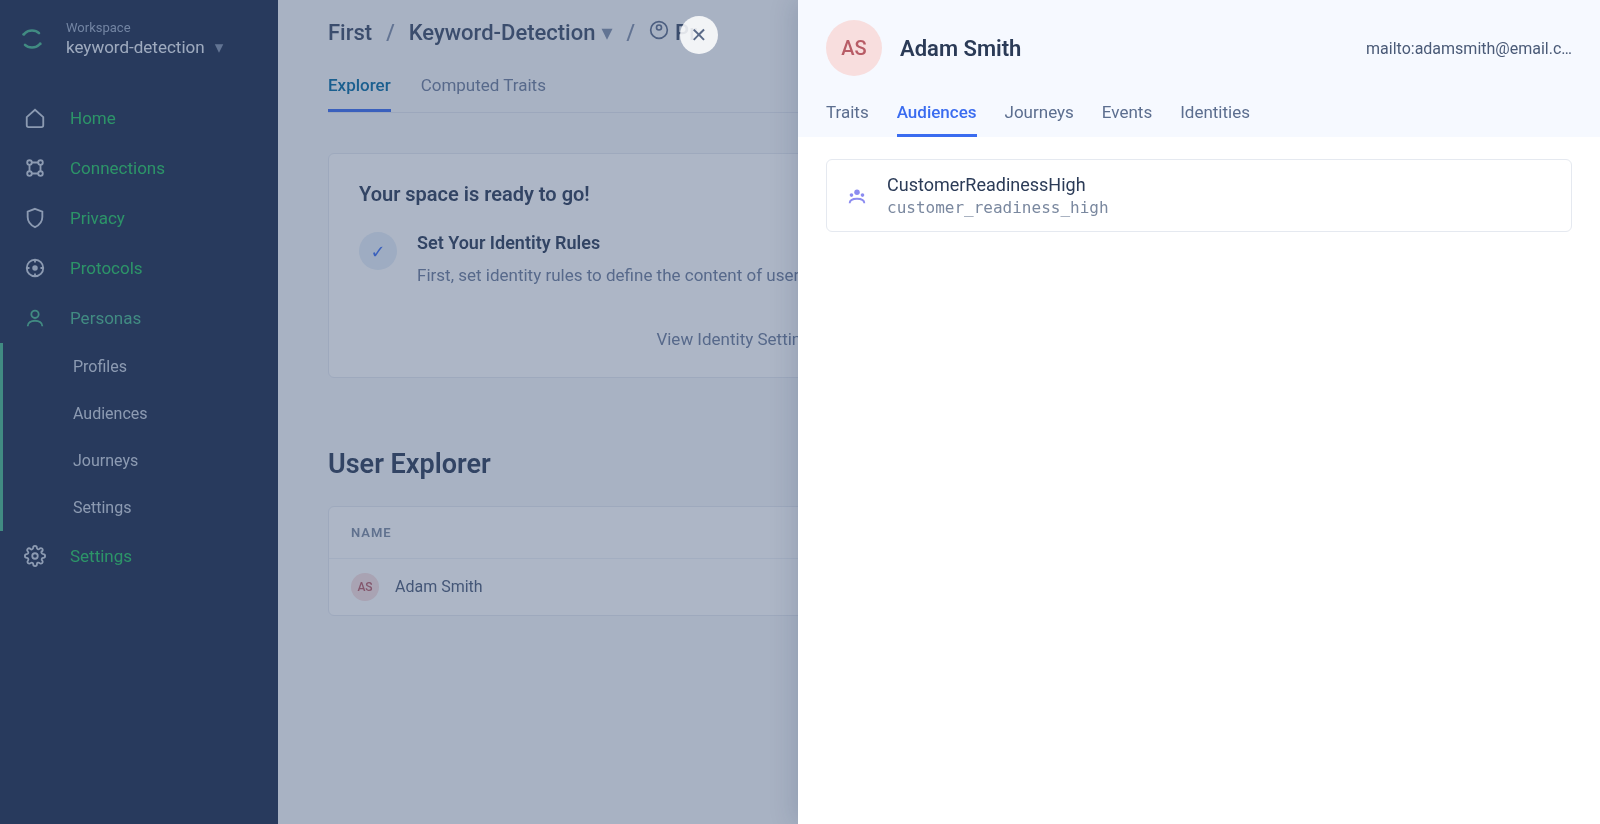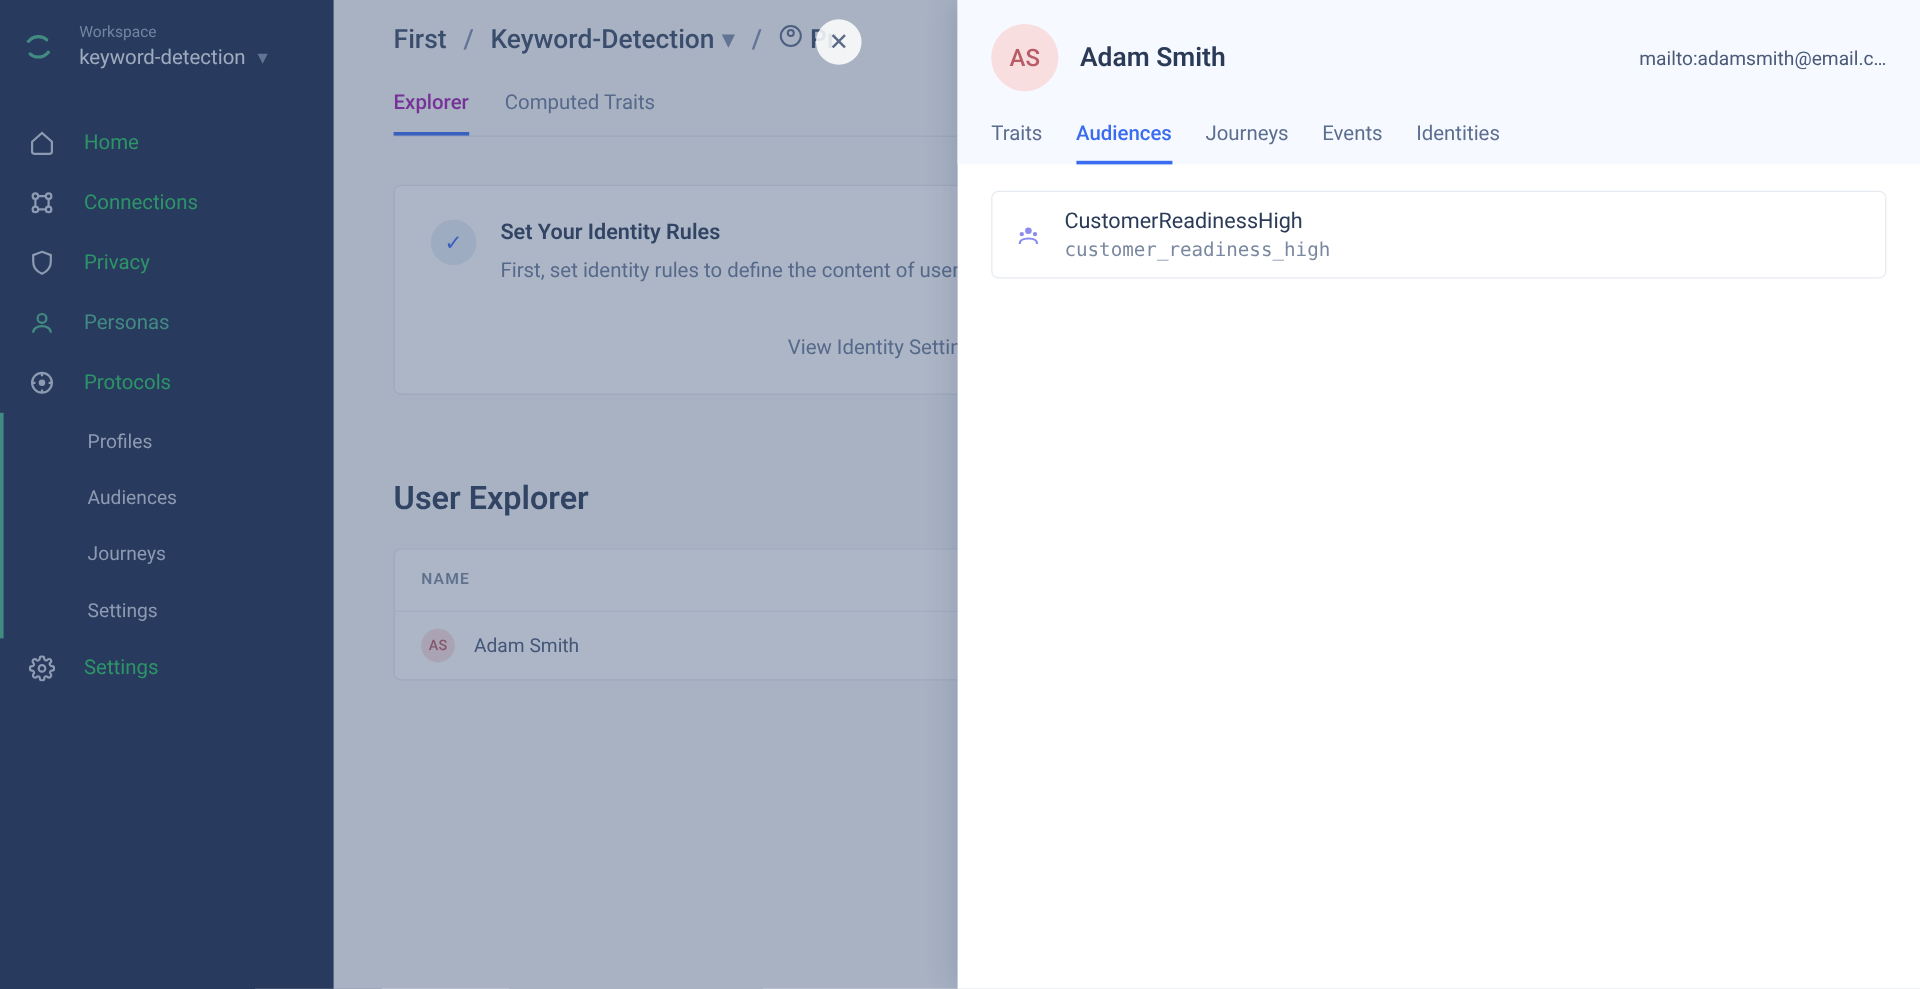--- a/index.html
+++ b/index.html
@@ -78,21 +78,21 @@
   .breadcrumb .sep { color:#7f8da8; }
   .breadcrumb .crumb { display:flex; align-items:center; gap:6px;}
   .tabs {
     display:flex;
     gap: 30px;
     margin-top: 30px;
     border-bottom: 1px solid #e2e6ee;
     font-size: 17px;
   }
   .tabs .tab { padding-bottom: 14px; color:#6b7b99; cursor:pointer;}
-  .tabs .tab.active { color:#a21caf; border-bottom: 3px solid #3a6cf0; font-weight:500;}
+  .tabs .tab.active { color:#0369a1; border-bottom: 3px solid #3a6cf0; font-weight:500;}
   .card {
     background:#fff;
     border:1px solid #e5e9f0;
     border-radius:6px;
     margin-top: 40px;
     padding: 28px 30px;
     width: 820px;
   }
   .card h2 { font-size:20px; font-weight:600; color:#2b3b57; margin-bottom:26px;}
   .step { display:flex; gap:20px;}
@@ -208,38 +208,38 @@
       <span>Connections</span>
     </div>
     <div class="nav-item">
       <span class="icon">
         <svg width="22" height="22" viewBox="0 0 24 24" fill="none" stroke="#c6cfdc" stroke-width="2">
             <path d="M12 2l8 3v6c0 5-3.5 9-8 11-4.5-2-8-6-8-11V5l8-3z"></path>
           </svg>
       </span>
       <span>Privacy</span>
     </div>
+    <div class="nav-item">
+      <span class="icon">
+        <svg width="22" height="22" viewBox="0 0 24 24" fill="none" stroke="#c6cfdc" stroke-width="2">
+            <circle cx="12" cy="12" r="9"></circle>
+            <circle cx="12" cy="12" r="2" fill="#c6cfdc"></circle>
+            <path d="M12 3v3M12 18v3M3 12h3M18 12h3"></path>
+          </svg>
+      </span>
+      <span>Protocols</span>
+    </div>
     <div class="nav-item active">
       <span class="icon">
         <svg width="22" height="22" viewBox="0 0 24 24" fill="none" stroke="#46b58b" stroke-width="2">
             <circle cx="12" cy="8" r="4"></circle>
             <path d="M4 21c0-4 4-6 8-6s8 2 8 6"></path>
           </svg>
       </span>
       <span>Personas</span>
-    </div>
-    <div class="nav-item">
-      <span class="icon">
-        <svg width="22" height="22" viewBox="0 0 24 24" fill="none" stroke="#c6cfdc" stroke-width="2">
-            <circle cx="12" cy="12" r="9"></circle>
-            <circle cx="12" cy="12" r="2" fill="#c6cfdc"></circle>
-            <path d="M12 3v3M12 18v3M3 12h3M18 12h3"></path>
-          </svg>
-      </span>
-      <span>Protocols</span>
     </div>
     <div class="sub-nav">
       <div class="sub-item">Profiles</div>
       <div class="sub-item">Audiences</div>
       <div class="sub-item">Journeys</div>
       <div class="sub-item">Settings</div>
     </div>
     <div class="nav-item">
       <span class="icon">
         <svg width="22" height="22" viewBox="0 0 24 24" fill="none" stroke="#c6cfdc" stroke-width="2">
@@ -271,20 +271,21 @@
       <span>Pr</span>
     </span>
   </div>
 
   <div class="tabs">
     <div class="tab active">Explorer</div>
     <div class="tab">Computed Traits</div>
   </div>
 
   <div class="card">
+    <h2>Your space is ready to go!</h2>
     <div class="step">
       <div class="check-circle">✓</div>
       <div class="step-body">
         <h3>Set Your Identity Rules</h3>
         <p>First, set identity rules to define the content of user profiles.</p>
       </div>
     </div>
     <div class="view-link">View Identity Settings</div>
   </div>
 

